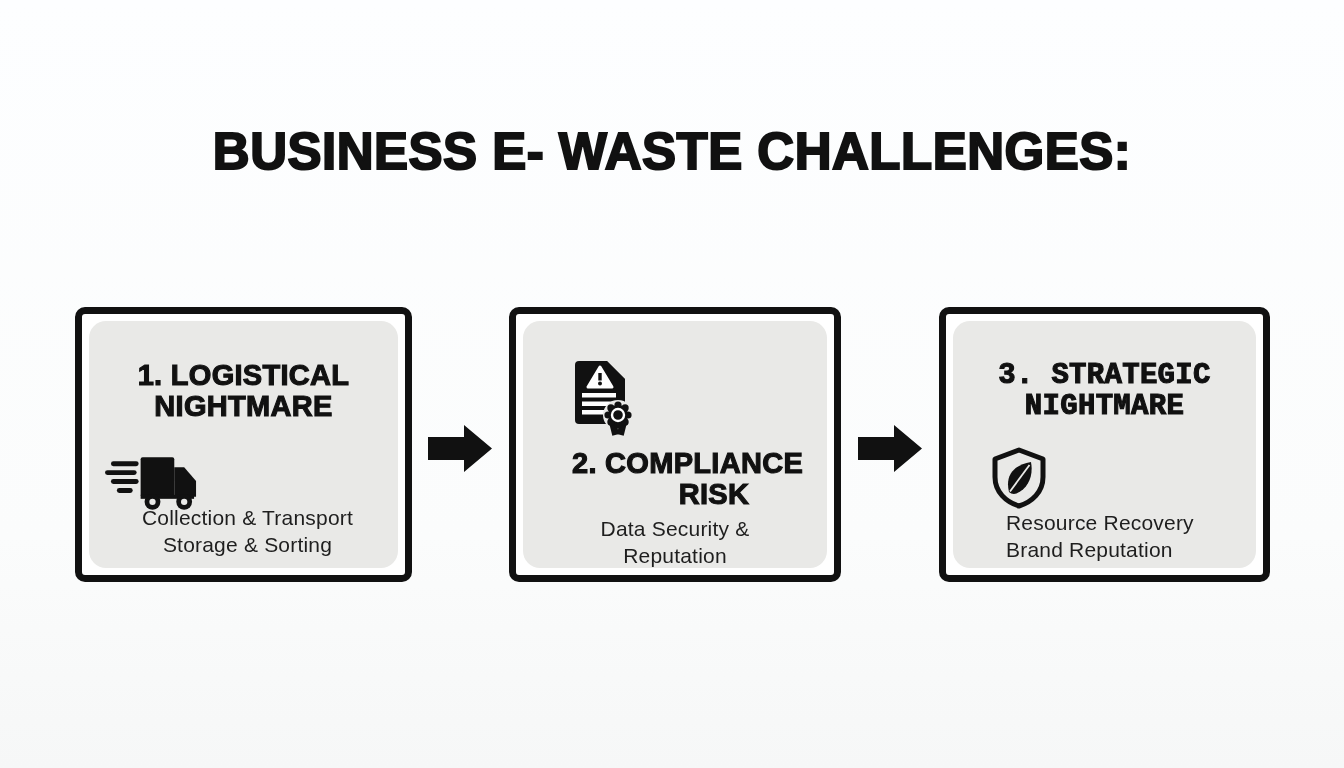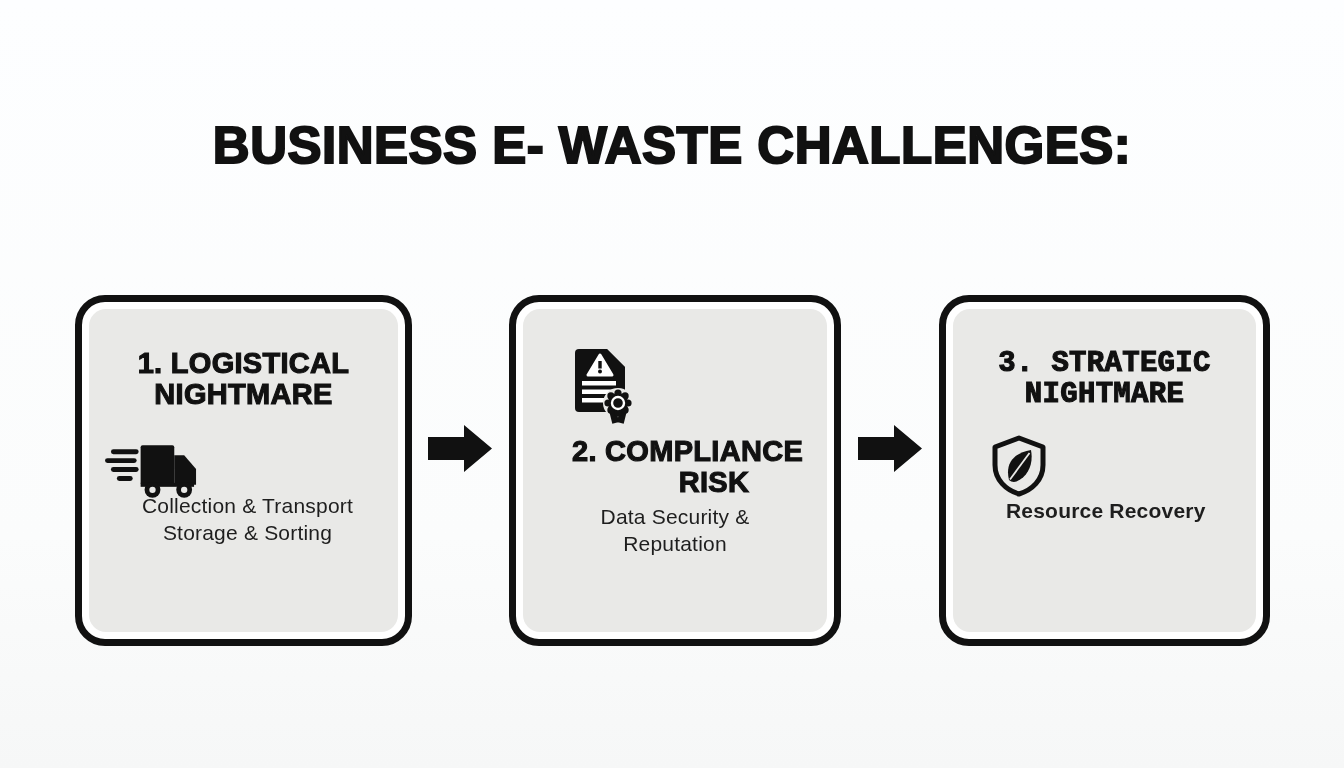--- a/index.html
+++ b/index.html
@@ -6,33 +6,33 @@
   body{
     width:1344px;height:768px;position:relative;overflow:hidden;
     background:linear-gradient(180deg, var(--page-bg,#fdfeff) 0%, #fbfcfc 70%, #f6f7f7 100%);
     font-family:"Liberation Sans", sans-serif;
     color:var(--ink,#111111);
   }
   .canvas{position:absolute;inset:0;}
 
   
   .page-title{
-    position:absolute;top:113px;left:0;right:0;margin:6px;
+    position:absolute;top:113px;left:0;right:0;margin:12px;
     text-align:center;
     font-size:51px;line-height:54px;font-weight:bold;
     letter-spacing:0.5px;
     -webkit-text-stroke:2px var(--ink,#111);
     color:var(--ink,#111);
   }
   .page-title span{display:block;}
 
   
   .step{
-    position:absolute;top:295px;height:351px;box-sizing:border-box;
-    border:7px solid var(--ink,#111);border-radius:30px;
+    position:absolute;top:307px;height:275px;box-sizing:border-box;
+    border:7px solid var(--ink,#111);border-radius:10px;
     background:var(--panel-gap,#fff);
     padding:7px;
   }
   .step-1{left:75px;width:337px;}
   .step-2{left:509px;width:332px;}
   .step-3{left:939px;width:331px;}
   .panel{
     position:relative;width:100%;height:100%;
     background:var(--panel-fill,#e9e9e7);
     border-radius:17px;
@@ -52,21 +52,21 @@
   .s3 .step-title{top:39px;font-family:Liberation Mono, monospace;}
 
   .detail{
     position:absolute;
     font-size:21px;line-height:27px;font-weight:400;
     color:#1e1e1e;letter-spacing:0.2px;
   }
   .detail div{white-space:nowrap;}
   .s1 .detail{left:53px;top:183px;text-align:center;}
   .s2 .detail{left:0;right:0;top:194px;text-align:center;}
-  .s3 .detail{left:53px;top:188px;text-align:left;font-weight:bold;}
+  .s3 .detail{left:53px;top:188px;text-align:left;}
 
   .icon{position:absolute;display:block;}
   .icon-truck{left:16px;top:134px;width:95px;height:56px;}
   .icon-doc{left:47px;top:39px;width:64px;height:80px;}
   .icon-shield{left:35px;top:126px;width:62px;height:62px;}
 
   
   .arrow{position:absolute;top:425px;width:64px;height:47px;}
   .arrow-1{left:428px;}
   .arrow-2{left:858px;}
@@ -162,17 +162,18 @@
         <div>3. STRATEGIC</div>
         <div>NIGHTMARE</div>
       </div>
       <svg class="icon icon-shield" viewBox="0 0 62 62" aria-hidden="true">
         <path d="M31,3 L55,12 V30 C55,45 44,55 31,59 C18,55 7,45 7,30 V12 Z" fill="none" stroke="#111" stroke-width="5" stroke-linejoin="round"></path>
         <path d="M43,15 C25,18 17,29 21,45 C23,47 26,47.5 28.5,46.5 C41,41 45.5,28 43,15 Z" fill="#111"></path>
         <line x1="22" y1="44.5" x2="41.5" y2="18" stroke="#e9e9e7" stroke-width="1.8"></line>
       </svg>
       <div class="detail">
         <div>Resource Recovery</div>
+        <div>Brand Reputation</div>
       </div>
     </div>
   </section>
 
 </div>
 
 </body></html>

